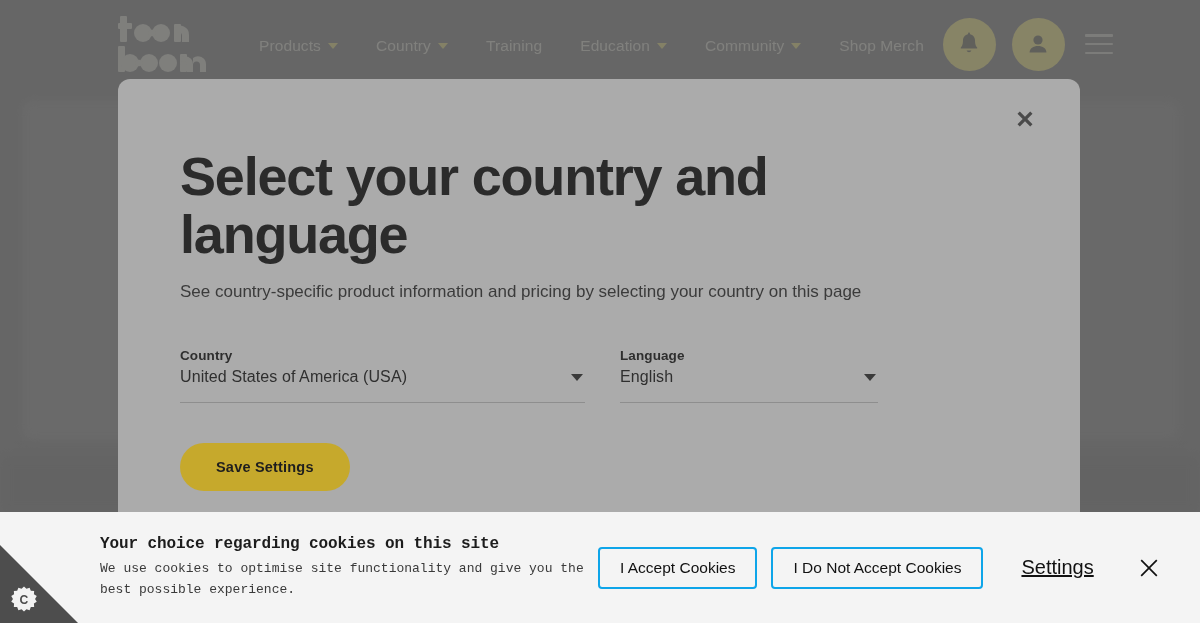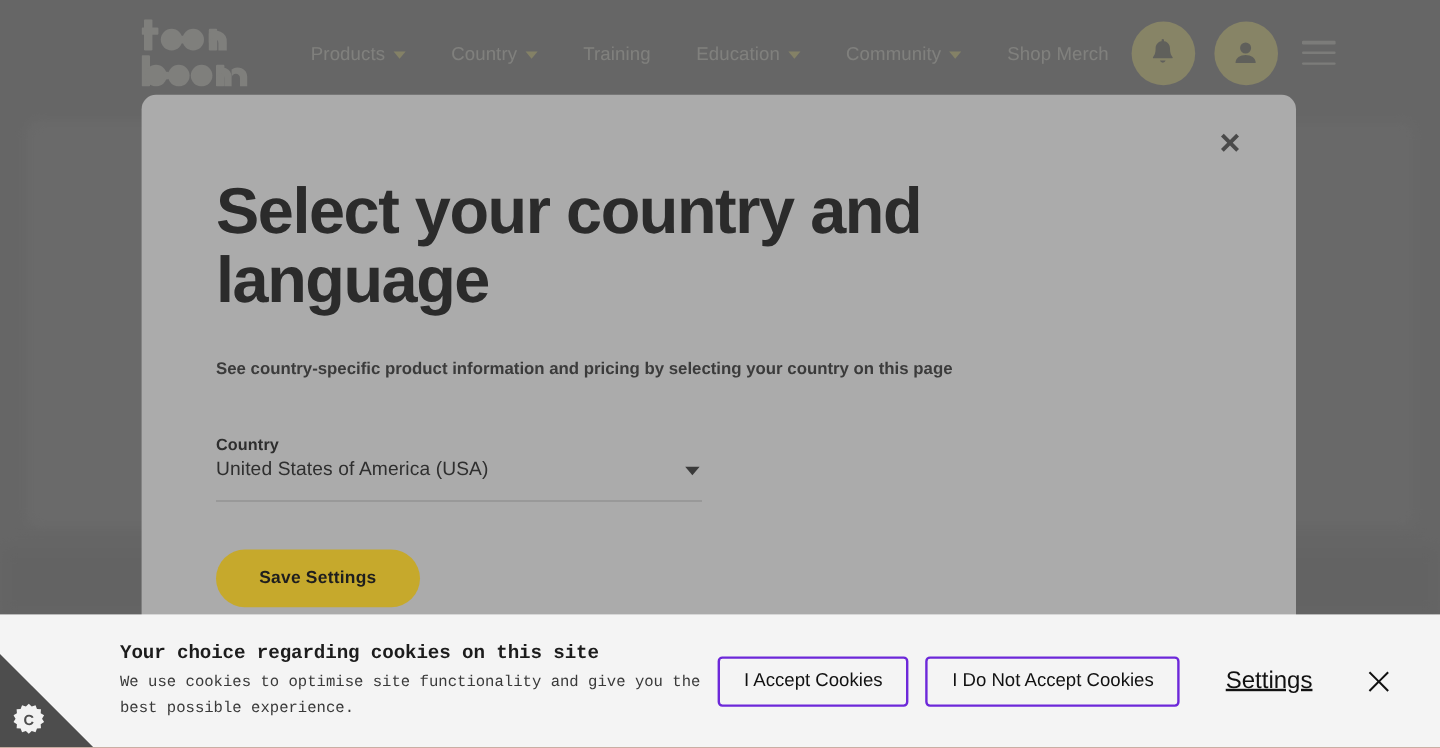--- a/index.html
+++ b/index.html
@@ -158,25 +158,24 @@
     margin-top: 68px;
     font-size: 54px;
     line-height: 58px;
     font-weight: 700;
     color: #2b2b2b;
     letter-spacing: -1.2px;
     max-width: 620px;
   }
 
   #modal-desc {
-    margin-top: 34px;
-    font-size: 14px;
+    margin-top: 19px;
+    font-size: 17px;
     color: #3b3b3b;
     line-height: 20px;
-    font-weight: bold;
   }
 
   #fields {
     margin-top: 46px;
     display: flex;
     gap: 35px;
   }
   .field { position: relative; }
   .field.country  { width: 405px; }
   .field.language { width: 258px; }
@@ -256,21 +255,21 @@
   }
   #cookie-actions {
     display: flex;
     align-items: center;
     gap: 14px;
     margin-left: 0px;
   }
   .cookie-btn {
     height: 42px;
     padding: 0 20px;
-    border: 2px solid #6d28d9;
+    border: 2px solid #0ea5e9;
     border-radius: 4px;
     background: #f4f4f4;
     color: #111;
     font-size: 15.5px;
     font-family: "Liberation Sans", sans-serif;
     cursor: pointer;
     white-space: nowrap;
   }
   #cookie-settings-link {
     font-size: 20px;
@@ -424,20 +423,27 @@
     <div id="fields">
 
       <div class="field country">
         <div class="field-label">Country</div>
         <div class="field-control">
           <span class="field-value">United States of America (USA)</span>
           <i class="select-caret"></i>
         </div>
       </div>
 
+      <div class="field language">
+        <div class="field-label">Language</div>
+        <div class="field-control">
+          <span class="field-value">English</span>
+          <i class="select-caret"></i>
+        </div>
+      </div>
 
     </div>
 
     <button id="save-settings">Save Settings</button>
 
   </div>
 
   <div id="cookie-banner">
 
     <div id="cookie-text">

